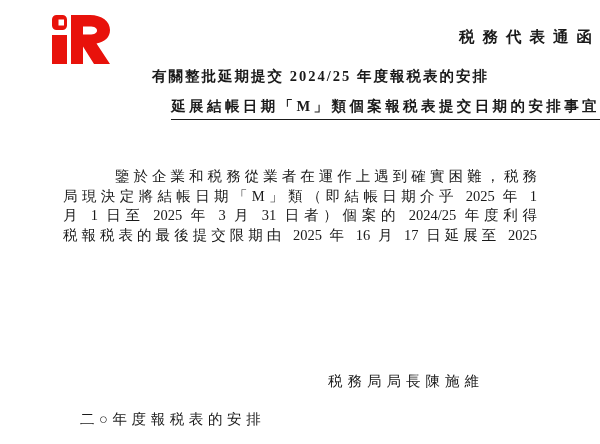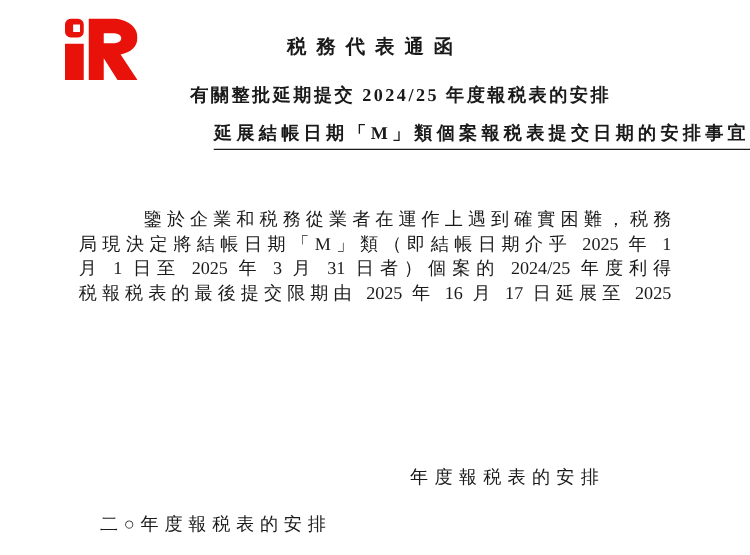--- a/index.html
+++ b/index.html
@@ -17,21 +17,21 @@
 
   .logo {
     top: 14px; left: 48px;
     width: 62px; height: 50px;
   }
   .logo svg { display: block; width: 100%; height: 100%; }
   .logo path { fill: var(--logo-red, #e8120b); }
 
   .title1 {
     top: 27px; left: 0; right: 0;
-    text-align: center;
+    text-align: right;
     font-size: 15.5px;
     font-weight: bold;
     letter-spacing: 8px;
     white-space: nowrap;
   }
   .subtitle {
     top: 67px; left: 0; right: 0;
     text-align: center;
     font-size: 14.5px;
     font-weight: bold;
@@ -105,17 +105,17 @@
     <span class="underlined">延展結帳日期「M」類個案報税表提交日期的安排事宜</span>
   </div>
 
   <div class="abs body-block">
     <div class="bline just indent">鑒於企業和税務從業者在運作上遇到確實困難，税務</div>
     <div class="bline just">局現決定將結帳日期「M」類（即結帳日期介乎 2025 年 1</div>
     <div class="bline just">月 1 日至 2025 年 3 月 31 日者）個案的 2024/25 年度利得</div>
     <div class="bline just">税報税表的最後提交限期由 2025 年 16 月 17 日延展至 2025</div>
   </div>
 
-  <div class="abs signature">年度報税表的安排</div>
+  <div class="abs signature">税務局局長陳施維</div>
 
   <div class="abs date">二○年度報税表的安排</div>
 
 </div>
 
 </body></html>

